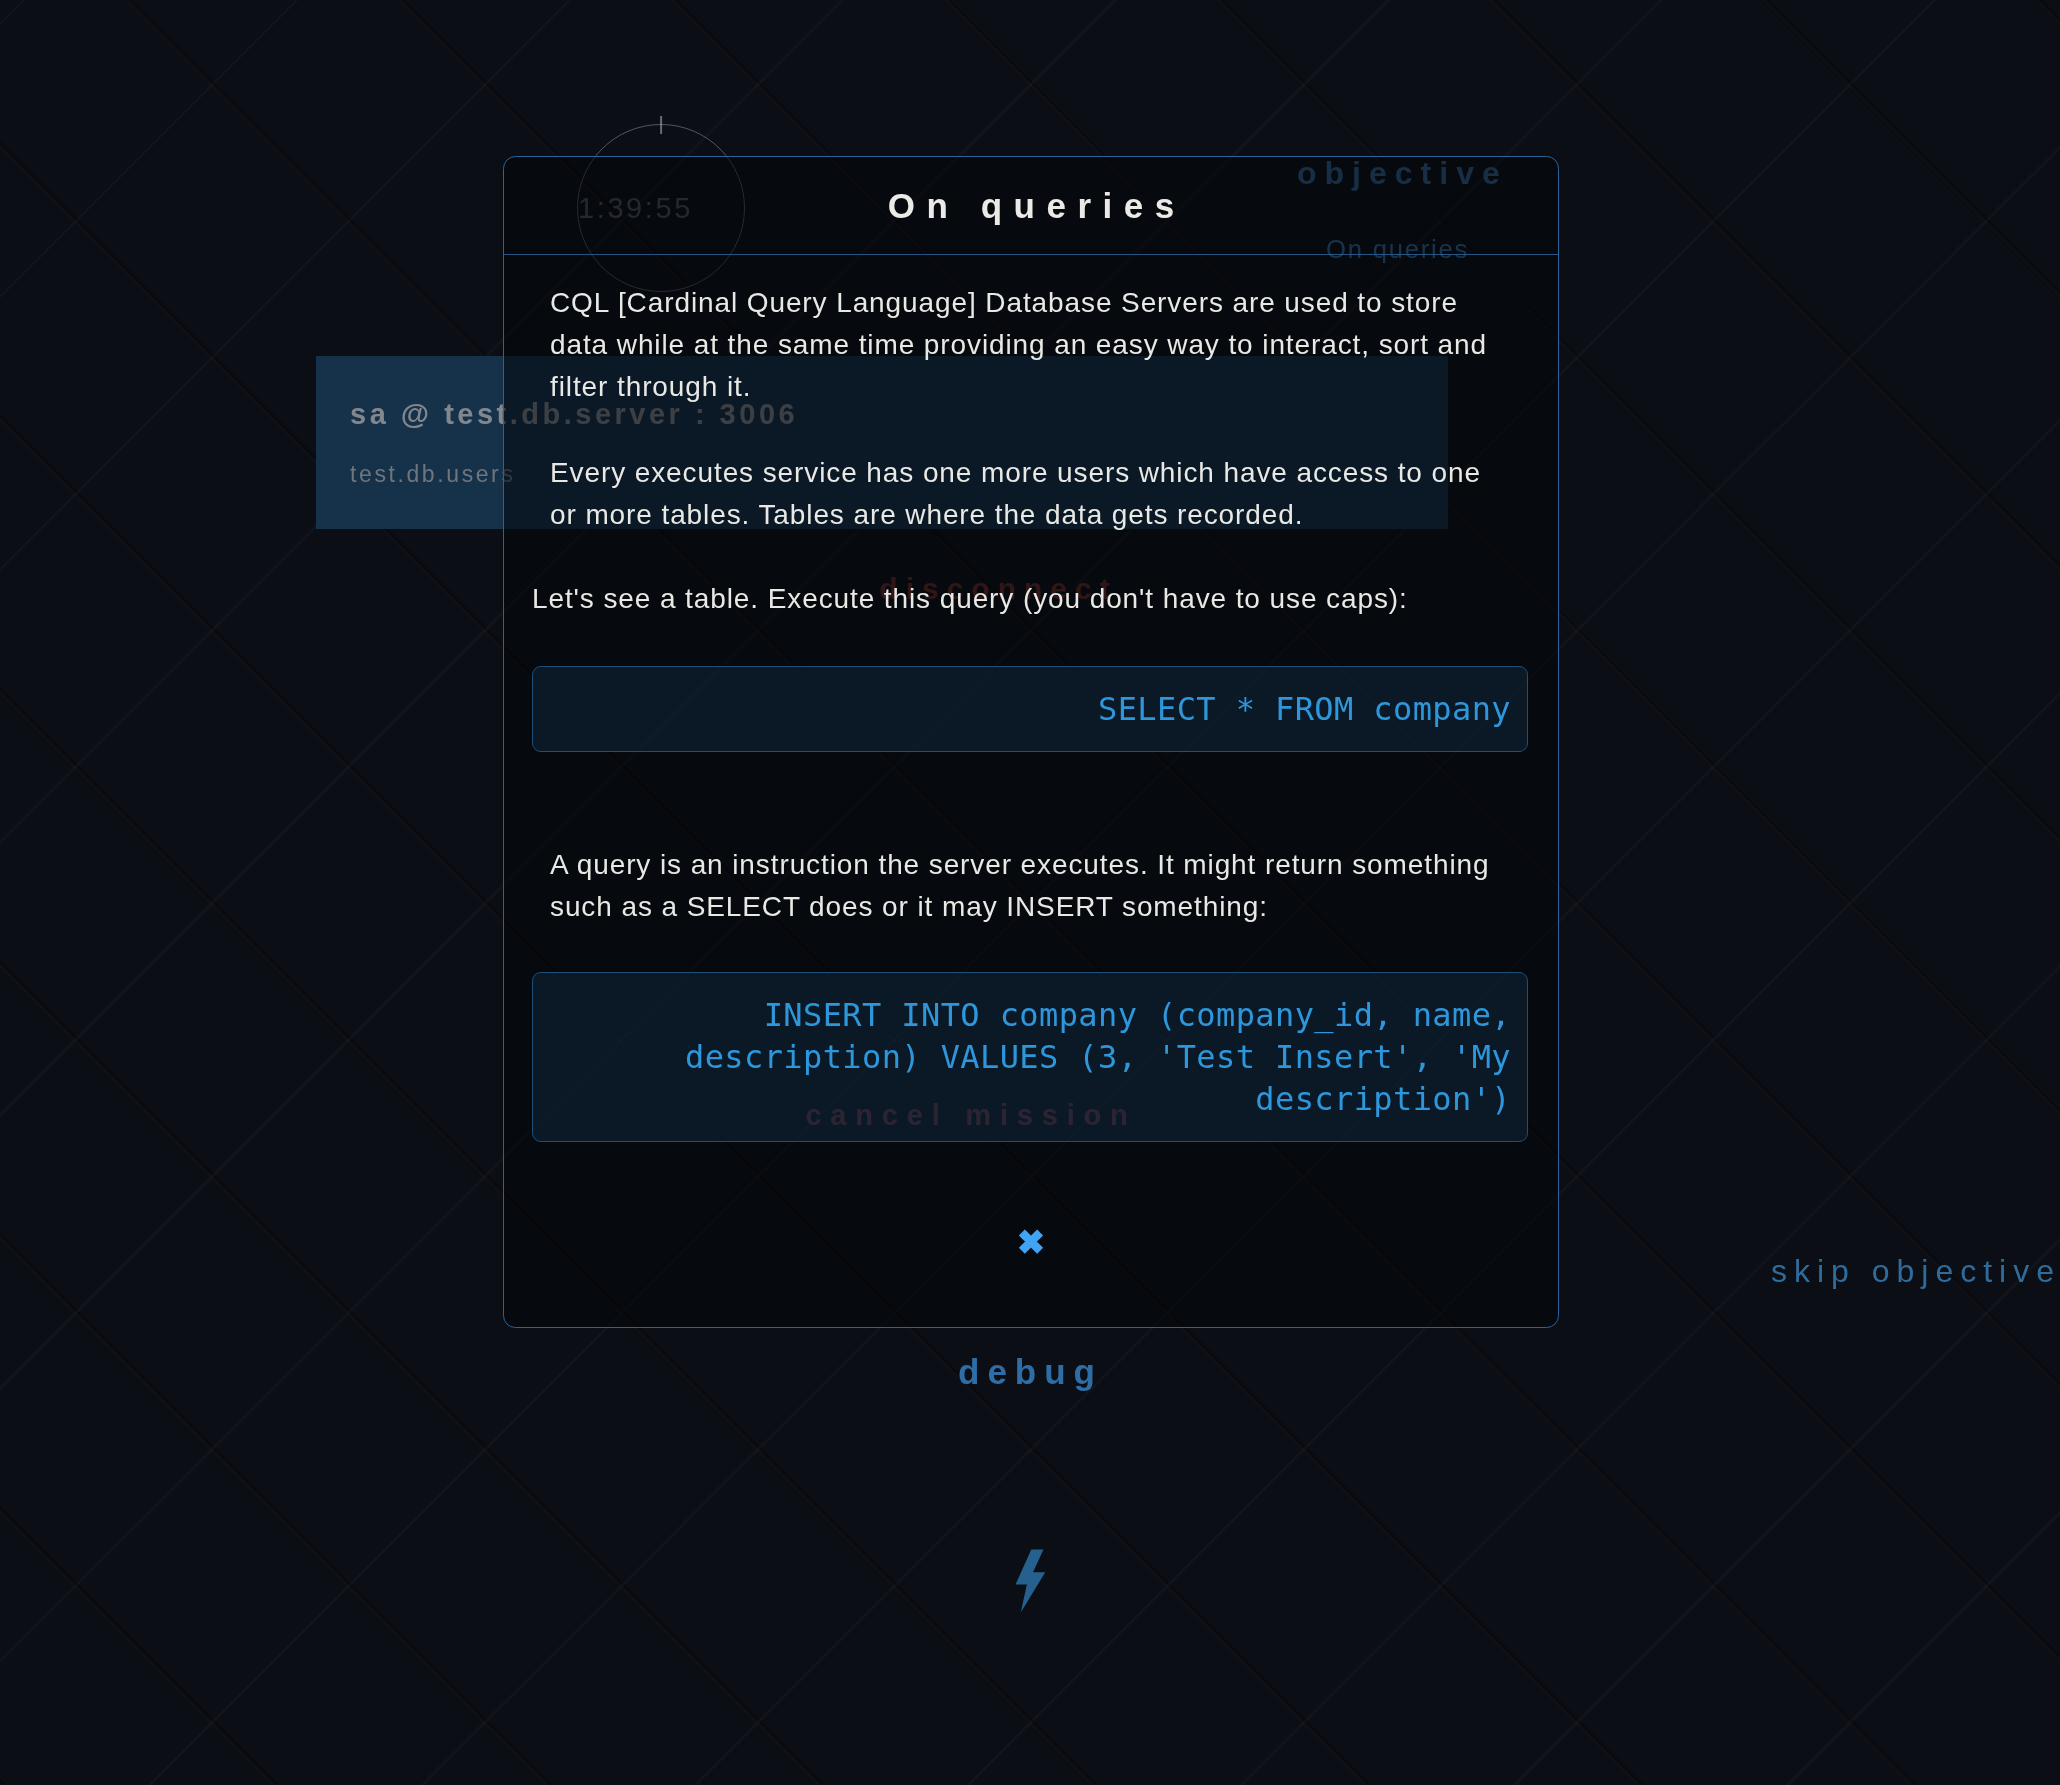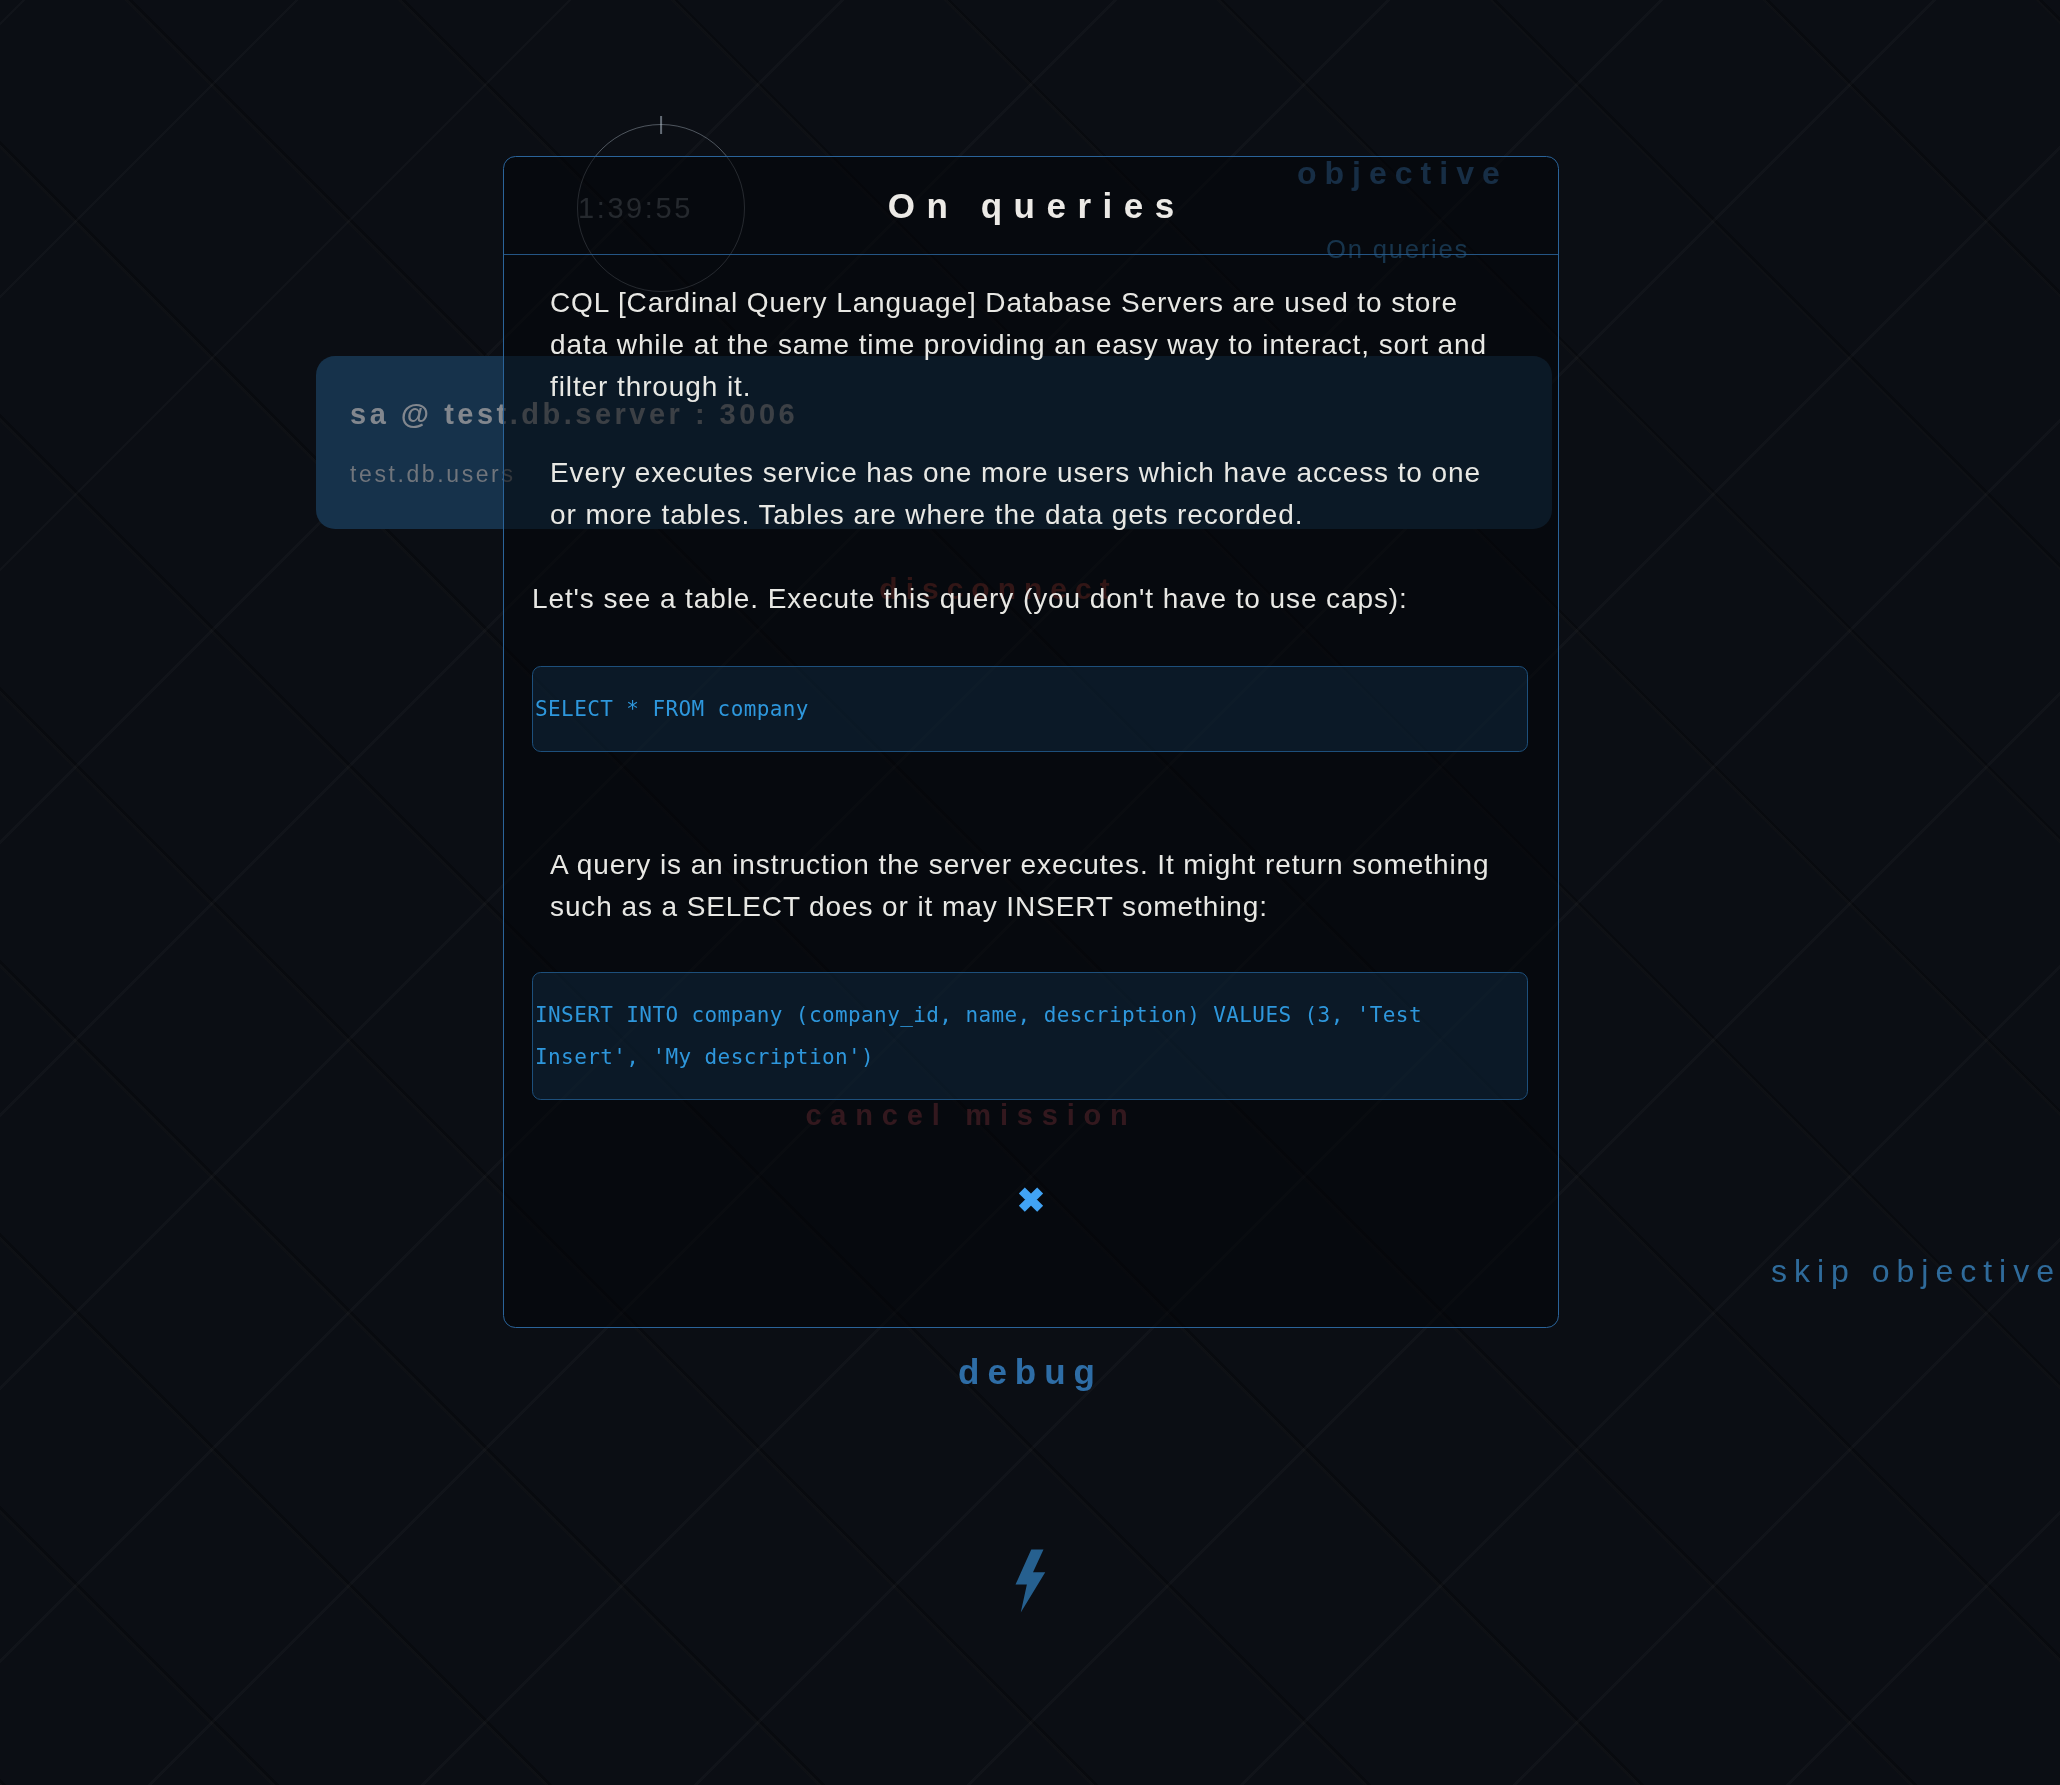--- a/index.html
+++ b/index.html
@@ -25,22 +25,22 @@
     position:absolute;left:577px;top:124px;width:166px;height:166px;
     border:1.8px solid rgba(175,185,198,0.42);border-radius:50%;
     display:flex;align-items:center;
   }
   .timer-tick{
     position:absolute;left:50%;top:-8.8px;width:1.8px;height:17.6px;
     transform:translateX(-50%);background:rgba(175,185,198,0.55);
   }
   .timer-value{font-size:29px;letter-spacing:2.6px;color:#4e545c;}
   .server-bar{
-    position:absolute;left:316px;top:356px;width:1236px;height:173px;
-    background:#16324b;box-sizing:border-box;padding:42px 0 0 34px;border-radius:19px;
+    position:absolute;left:316px;top:356px;width:1132px;height:173px;
+    background:#16324b;box-sizing:border-box;padding:42px 0 0 34px;
   }
   .server-conn{font-size:29px;font-weight:bold;letter-spacing:3.5px;color:#82878e;}
   .server-host{margin-top:30px;font-size:23px;letter-spacing:2.6px;color:#70757c;}
   .disconnect{
     position:absolute;left:0;top:572px;width:1997px;text-align:center;
     font-size:30px;font-weight:bold;letter-spacing:8px;color:#6b2a26;cursor:pointer;
   }
   .query-panel{
     position:absolute;left:318px;top:651px;width:1425px;height:203px;
     box-sizing:border-box;background:rgba(255,255,255,0.022);
@@ -88,23 +88,23 @@
     font-size:28px;line-height:42px;letter-spacing:0.9px;color:#e8e8e4;
   }
   .mpara.p1{margin-top:26.5px;}
   .mpara.p2{margin-top:44px;}
   .mpara.p3{margin-top:42px;white-space:nowrap;width:auto;}
   .mpara.p4{margin-top:92px;}
   .code-block{
     margin-top:46px;box-sizing:border-box;width:996px;
     background:rgba(28,74,112,0.26);
     border:0.9px solid #1d4f7b;border-radius:8.8px;
-    padding:21px 2px;text-align:left;
+    padding:21px 16px;text-align:right;
     font-family:"DejaVu Sans Mono", monospace;
-    font-size:21px;line-height:42px;color:#2e97dc;letter-spacing:0.4px;
+    font-size:32px;line-height:42px;color:#2e97dc;letter-spacing:0.4px;
   }
   .code-block.cb2{margin-top:44px;}
   .modal-close{
     margin-top:83px;text-align:center;
     font-size:34px;font-weight:bold;color:#41a3f4;cursor:pointer;line-height:35px;
   }
   svg{display:block;}
 </style>
 </head>
 <body>

